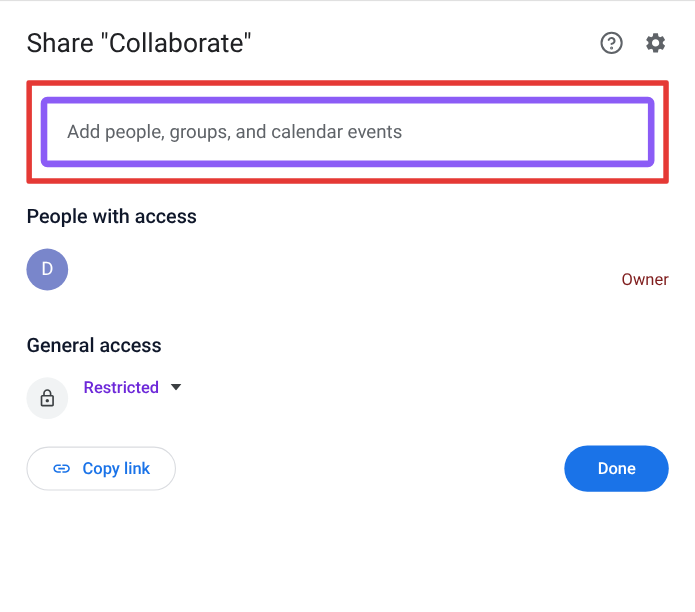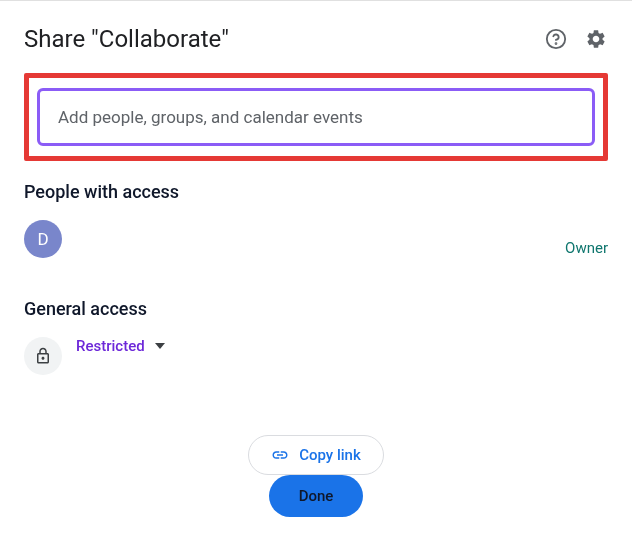--- a/index.html
+++ b/index.html
@@ -44,21 +44,21 @@
       color: #5f6368;
     }
     .highlight-wrap {
       border: 5px solid #e53935;
       padding: 10px 8px;
       margin-bottom: 20px;
       border-radius: 2px;
     }
     .input-field {
       width: 100%;
-      border: 3px solid #8b5cf6;
+      border: 6px solid #8b5cf6;
       border-radius: 6px;
       padding: 16px 18px;
       font-size: 17px;
       color: #202124;
       outline: none;
       font-family: inherit;
     }
     .input-field::placeholder {
       color: #5f6368;
     }
@@ -80,26 +80,26 @@
       border-radius: 50%;
       background: #7986cb;
       color: #fff;
       display: flex;
       align-items: center;
       justify-content: center;
       font-size: 17px;
       font-weight: 400;
     }
     .role-text {
-      color: #0f766e;
+      color: #7f1d1d;
       font-size: 15px;
       margin-top: 17px;
     }
     .general-section {
-      margin-bottom: 60px;
+      margin-bottom: 24px;
     }
     .access-row {
       display: flex;
       align-items: flex-start;
       gap: 14px;
     }
     .lock-circle {
       width: 38px;
       height: 38px;
       border-radius: 50%;
@@ -125,39 +125,38 @@
       cursor: pointer;
     }
     .access-desc {
       font-size: 13px;
       color: #5f6368;
     }
     .footer {
       display: flex;
       justify-content: space-between;
       align-items: center;
-      flex-direction: column;
     }
     .copy-link-btn {
       display: flex;
       align-items: center;
       gap: 10px;
       border: 1px solid #dadce0;
       border-radius: 24px;
       background: #fff;
       padding: 10px 22px;
       font-size: 15px;
       font-weight: 500;
       color: #1a73e8;
       cursor: pointer;
       font-family: inherit;
     }
     .done-btn {
       background: #1a73e8;
-      color: #0f172a;
+      color: #ffffff;
       border: none;
       border-radius: 24px;
       padding: 12px 30px;
       font-size: 15px;
       font-weight: 500;
       cursor: pointer;
       font-family: inherit;
       text-align: center;
     }
   </style>

